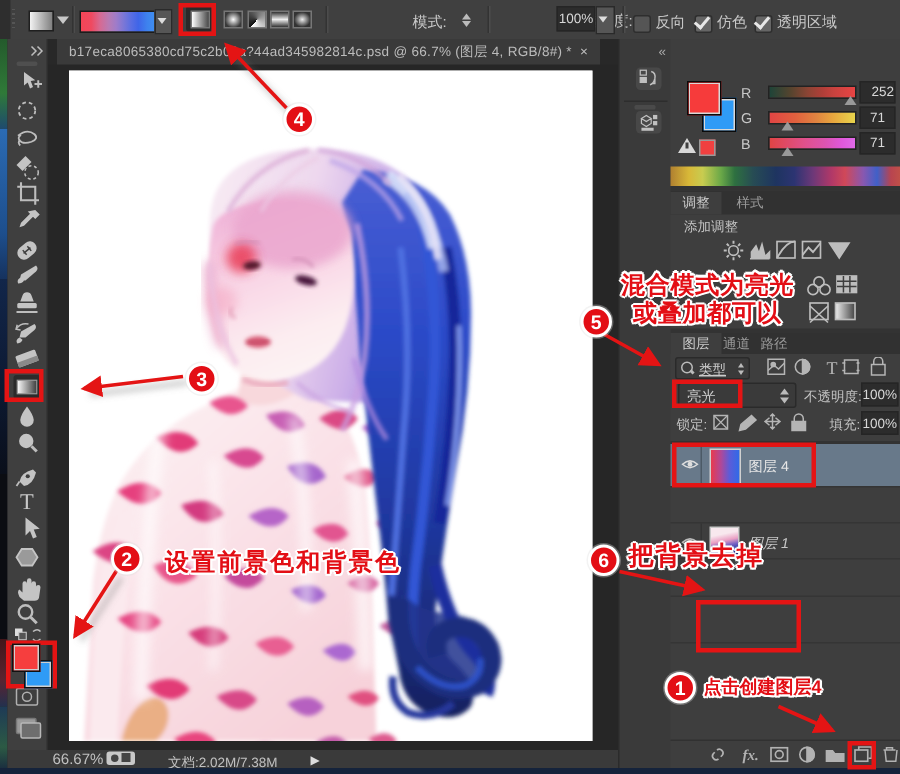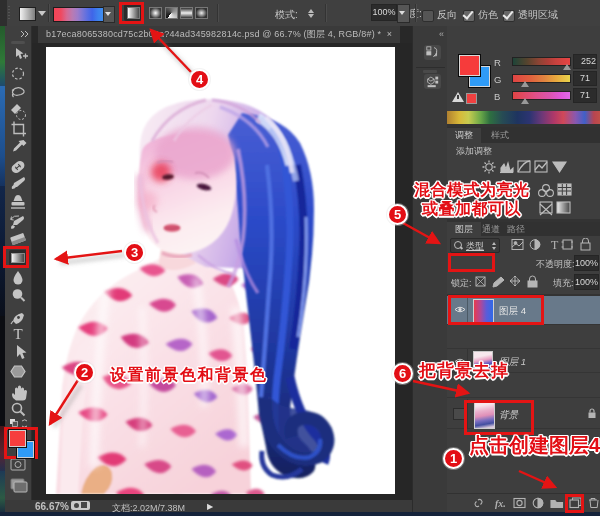--- a/index.html
+++ b/index.html
@@ -303,21 +303,21 @@
       <path d="M174 60 Q208 72 222 100" stroke="#bda4e8" stroke-width="3.5"></path>
       <path d="M220 70 Q242 92 246 126" stroke="#f0e9f7" stroke-width="5"></path>
       <path d="M94 128 Q96 170 112 196" stroke="#ecc2e0" stroke-width="3.5"></path>
       <path d="M192 102 Q202 150 197 192 Q192 222 182 240" stroke="#c9a0e2" stroke-width="4"></path>
       <path d="M190 192 Q198 226 212 246" stroke="#b48ce0" stroke-width="3.5"></path>
       <path d="M152 208 Q170 224 190 228" stroke="#c9a0e0" stroke-width="2.5"></path>
     </g>
     </svg>
   </div>
   <div class="abs" id="status">
-    <span style="position:absolute;left:30px;top:1px;font-weight:bold;">66.67%</span>
+    <span style="position:absolute;left:30px;top:1px;">66.67%</span>
     <span style="position:absolute;left:66px;top:1px;width:19px;height:9px;background:#c8c8c8;border-radius:2px;"></span>
     <span style="position:absolute;left:69px;top:3px;width:5px;height:5px;background:#444;border-radius:50%;"></span>
     <span style="position:absolute;left:76px;top:2px;width:6px;height:6px;background:#444;"></span>
     <span style="position:absolute;left:107px;top:2px;font-size:9px;">文档:2.02M/7.38M</span>
     <span style="position:absolute;left:202px;top:2px;color:#ddd;font-size:8px;">▶</span>
   </div>
   <div class="abs" id="dock">
     <div style="position:absolute;right:4px;top:3px;color:#aaa;font-size:9px;">«</div>
     <div style="position:absolute;left:11px;top:19px;width:17px;height:15px;background:#484848;border-radius:3px;"></div>
     <svg style="position:absolute;left:13px;top:20px;" width="13" height="13" viewBox="0 0 16 16">
@@ -419,20 +419,25 @@
         <circle cx="24" cy="6.5" r="4.8"></circle>
           <path d="M24 1.7 a4.8 4.8 0 0 1 0 9.6z" fill="#b5b5b5"></path>
         <text x="40" y="11" font-size="12" fill="#b5b5b5" stroke="none" font-family="Liberation Serif,serif">T</text>
         <rect x="52" y="2" width="9" height="9"></rect>
           <path d="M50.5 4 h2 M60 4 h2 M50.5 9 h2 M60 9 h2" stroke-width="1"></path>
         <rect x="70" y="5" width="9" height="7"></rect>
           <path d="M71.5 5 v-2 a3 3 0 0 1 6 0 v2"></path>
       </g>
     </svg>
 
+    <div class="ddown" style="left:5px;top:229px;width:77px;height:15px;line-height:15px;">
+      <span style="position:absolute;left:5px;top:1px;color:#d0d0d0;font-size:9.5px;">亮光</span>
+        <span style="position:absolute;right:4px;top:3px;width:0;height:0;border-left:3px solid transparent;border-right:3px solid transparent;border-bottom:4px solid #bbb;"></span>
+        <span style="position:absolute;right:4px;top:9px;width:0;height:0;border-left:3px solid transparent;border-right:3px solid transparent;border-top:4px solid #bbb;"></span>
+      </div>
     <div style="position:absolute;left:89px;top:232px;color:#c4c4c4;font-size:9px;">不透明度:</div>
     <div class="vbox" style="left:127px;top:229px;width:23px;height:14px;line-height:14px;">100%</div>
 
     <div style="position:absolute;left:4px;top:251px;color:#c4c4c4;font-size:9px;">锁定:</div>
     <svg style="position:absolute;left:28px;top:249px;" width="70" height="14" viewBox="0 0 70 14">
       <g fill="none" stroke="#b5b5b5" stroke-width="1">
         <rect x="1" y="2" width="9" height="9"></rect>
           <path d="M1 2 l9 9 M10 2 l-9 9" stroke-width="0.8"></path>
         <path d="M26 2 l3 3 -7 6 -4 1 1-4z" fill="#b5b5b5"></path>
         <path d="M40 1 v10 M35 6 h10 M38 3.5 l-3 2.5 3 2.5 M42 3.5 l3 2.5 -3 2.5 M38.5 2.5 l1.5-1.5 1.5 1.5 M38.5 9.5 l1.5 1.5 1.5-1.5" stroke-width="1"></path>
@@ -460,30 +465,20 @@
     </div>
     <div class="lr" style="position:absolute;left:0;top:323px;width:153px;height:24px;">
       <svg style="position:absolute;left:7px;top:8px;" width="12" height="9" viewBox="0 0 12 9">
           <path d="M1 4.5 Q6 0 11 4.5 Q6 9 1 4.5z" fill="none" stroke="#bbb"></path>
           <circle cx="6" cy="4.5" r="1.6" fill="#bbb"></circle>
         </svg>
       <div style="position:absolute;left:20px;top:0;width:1px;height:24px;background:#343434;"></div>
       <div style="position:absolute;left:26px;top:2px;width:18px;height:19px;border:1px solid #c8c8c8;background:linear-gradient(168deg,#f8e8ee 25%,#eaa0c4 45%,#7a64c4 60%,#2a3da8 75%,#1a2260 100%);"></div>
       <div style="position:absolute;left:52px;top:7px;color:#c8c8c8;font-size:9.5px;font-style:italic;">图层 1</div>
     </div>
-    <div class="lr" style="position:absolute;left:0;top:373px;width:153px;height:30px;">
-      <div style="position:absolute;left:6px;top:9px;width:10px;height:10px;background:#4a4a4a;border:1px solid #2c2c2c;"></div>
-      <div style="position:absolute;left:20px;top:0;width:1px;height:30px;background:#343434;"></div>
-      <div style="position:absolute;left:27px;top:2px;width:19px;height:26px;border:1px solid #d0d0d0;background:linear-gradient(170deg,#f6e8ee 15%,#eab0cc 35%,#e090b8 52%,#7a6ec0 68%,#434ea0 82%,#d8c8da 95%);"></div>
-      <div style="position:absolute;left:52px;top:10px;color:#d0d0d0;font-size:9.5px;font-style:italic;">背景</div>
-      <svg style="position:absolute;left:140px;top:9px;" width="10" height="11" viewBox="0 0 10 11">
-          <rect x="1.5" y="4.5" width="7" height="5.5" fill="#b5b5b5"></rect>
-          <path d="M3 4.5 v-1.5 a2 2 0 0 1 4 0 v1.5" fill="none" stroke="#b5b5b5" stroke-width="1.2"></path>
-        </svg>
-    </div>
 
     <div style="position:absolute;left:0;top:467px;width:153px;height:1px;background:#313131;"></div>
     <svg style="position:absolute;left:24px;top:470px;" width="129" height="14" viewBox="0 0 129 14">
       <g fill="none" stroke="#b2b2b2" stroke-width="1.1">
         <path d="M7 4 a2.5 2.5 0 0 1 3.5 3.5 l-1 1 M8 10 a2.5 2.5 0 0 1 -3.5 -3.5 l1 -1"></path>
         <text x="24" y="10.5" font-size="10" font-style="italic" font-weight="bold" fill="#b2b2b2" stroke="none" font-family="Liberation Serif,serif">fx.</text>
         <rect x="43" y="2.5" width="11" height="9"></rect>
           <circle cx="48.5" cy="7" r="2.6"></circle>
         <circle cx="67" cy="7" r="4.8"></circle>
           <path d="M67 2.2 a4.8 4.8 0 0 1 0 9.6z" fill="#b2b2b2"></path>
@@ -533,15 +528,15 @@
     <div class="rcirc" style="left:124px;top:242px;width:17px;height:17px;line-height:17px;font-size:13px;">3</div>
     <div class="rcirc" style="left:74px;top:362px;width:17px;height:17px;line-height:17px;font-size:13px;">2</div>
     <div class="rcirc" style="left:387px;top:204px;width:17px;height:17px;line-height:17px;font-size:13px;">5</div>
     <div class="rcirc" style="left:392px;top:363px;width:17px;height:17px;line-height:17px;font-size:13px;">6</div>
     <div class="rcirc" style="left:443px;top:448px;width:17px;height:17px;line-height:17px;font-size:13px;">1</div>
 
     <div class="rtext" style="left:110px;top:365px;font-size:16px;letter-spacing:1.5px;">设置前景色和背景色</div>
     <div class="rtext" style="left:414px;top:180px;font-size:16px;letter-spacing:0.5px;">混合模式为亮光</div>
     <div class="rtext" style="left:419px;top:359px;font-size:17px;letter-spacing:1px;">把背景去掉</div>
     <div class="rtext" style="left:422px;top:199px;font-size:16px;letter-spacing:0.5px;">或叠加都可以</div>
-    <div class="rtext" style="left:469px;top:432px;font-size:20px;">点击创建图层4</div>
+    <div class="rtext" style="left:469px;top:450px;font-size:12px;">点击创建图层4</div>
   </div>
 </div>
 
 </body></html>

